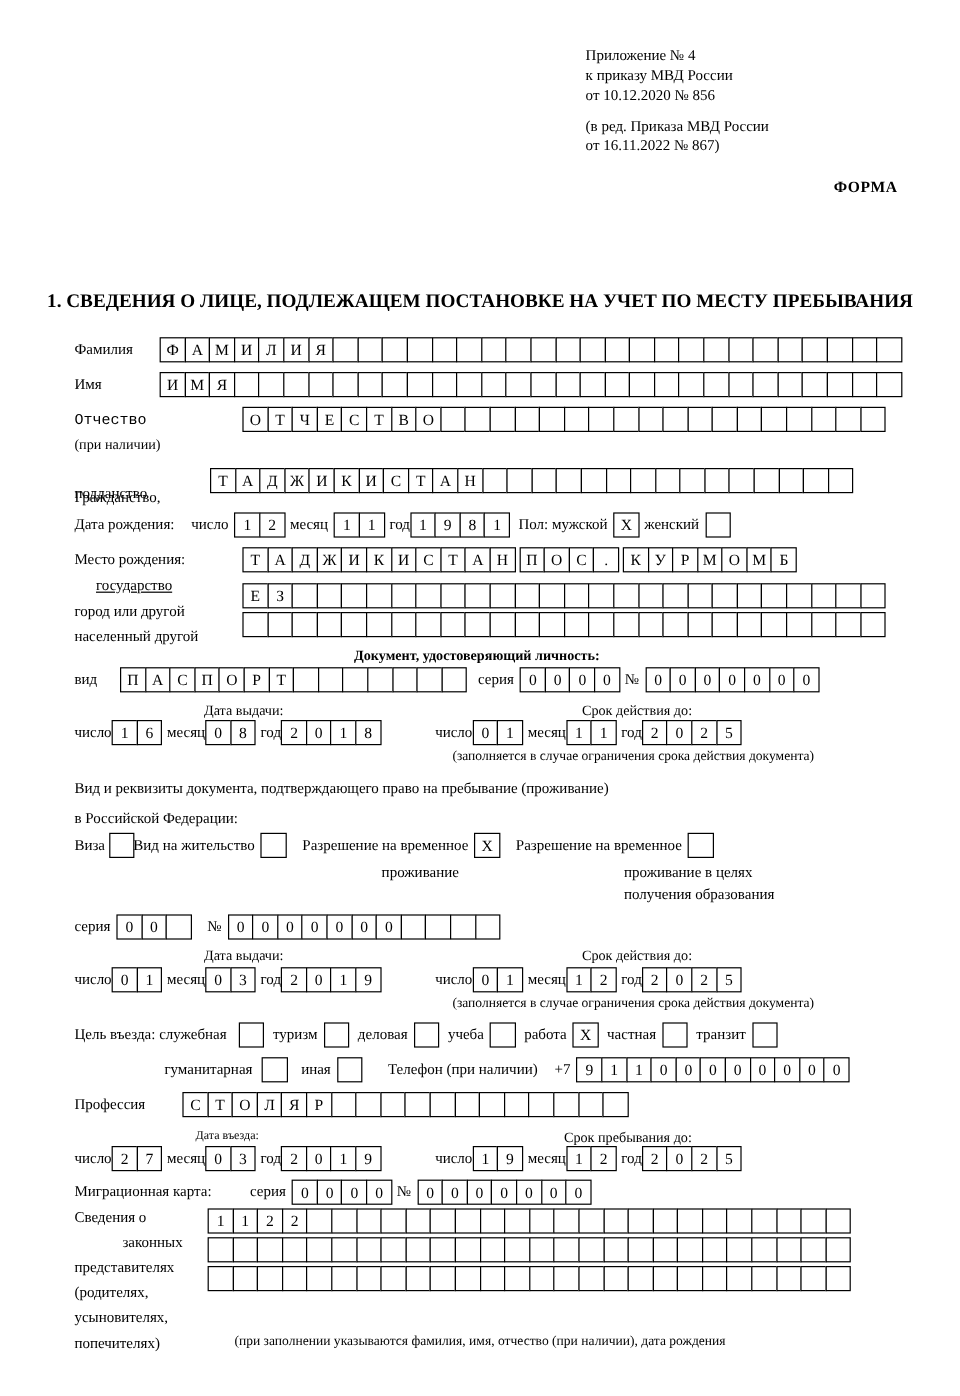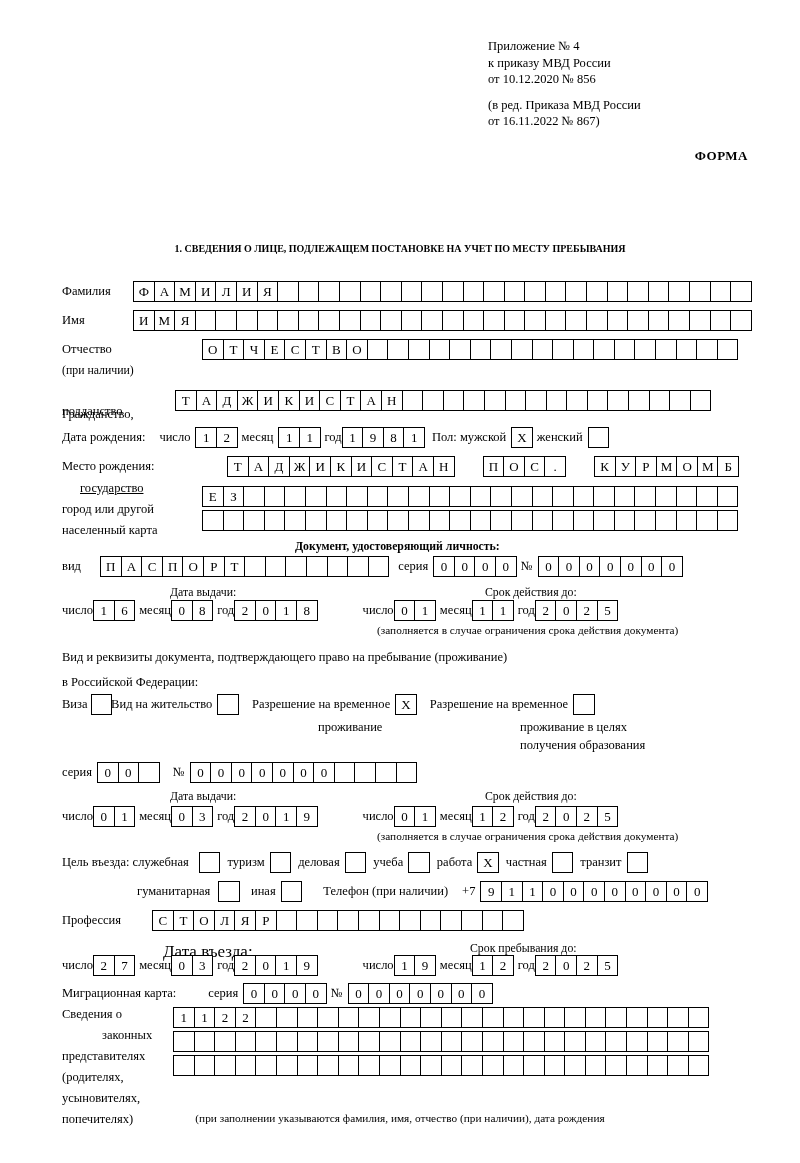--- a/index.html
+++ b/index.html
@@ -28,21 +28,21 @@
     position:absolute; top:185px; left:0; width:800px;
     text-align:center; font-weight:bold; font-size:13.2px; line-height:1.5;
   }
   .title .line2{position:relative;}
   .title .blank{
     display:inline-block; width:62px; border-bottom:1px solid #000; vertical-align:2px; margin-left:4px;
   }
 
   .section1{
     position:absolute; top:243px; left:0; width:800px; text-align:center;
-    font-weight:bold; font-size:10px;
+    font-weight:bold; font-size:16px;
   }
 
   
   .row{position:absolute; display:flex; align-items:center;}
   .lbl{font-size:12.5px; white-space:nowrap;}
   .boldc{font-weight:bold;}
 
   .cells{display:flex;}
   .cell{
     width:21.6px; height:21px;
@@ -144,21 +144,21 @@
         <span class="cell"></span>
         <span class="cell"></span>
         <span class="cell"></span>
         <span class="cell"></span>
         <span class="cell"></span>
         <span class="cell"></span>
       </span>
   </div>
 
   <div class="row" style="top:339px; left:62px;">
-    <span class="lbl" style="width:140px;">Отчество</span>
+    <span class="lbl" style="width:140px;font-family:Liberation Mono, monospace;">Отчество</span>
     <span class="cells">
         <span class="cell">О</span>
         <span class="cell">Т</span>
         <span class="cell">Ч</span>
         <span class="cell">Е</span>
         <span class="cell">С</span>
         <span class="cell">Т</span>
         <span class="cell">В</span>
         <span class="cell">О</span>
         <span class="cell"></span>
@@ -238,21 +238,21 @@
     <span class="lbl" style="margin-left:8px;">Пол: мужской</span>
     <span class="cells gapl">
         <span class="cell">X</span>
       </span>
     <span class="lbl gapl">женский</span>
     <span class="cells gapl">
         <span class="cell"></span>
       </span>
   </div>
 
-  <div class="row" style="top:456px; left:62px;gap:25px;">
+  <div class="row" style="top:456px; left:62px;">
     <span class="lbl" style="width:140px;">Место рождения:</span>
     <span class="cells">
         <span class="cell">Т</span>
         <span class="cell">А</span>
         <span class="cell">Д</span>
         <span class="cell">Ж</span>
         <span class="cell">И</span>
         <span class="cell">К</span>
         <span class="cell">И</span>
         <span class="cell">С</span>
@@ -333,21 +333,21 @@
         <span class="cell"></span>
         <span class="cell"></span>
         <span class="cell"></span>
         <span class="cell"></span>
         <span class="cell"></span>
         <span class="cell"></span>
         <span class="cell"></span>
         <span class="cell"></span>
       </span>
   </div>
-  <div class="lbl-block" style="top:521px; left:62px;">населенный карта</div>
+  <div class="lbl-block" style="top:521px; left:62px;">населенный другой</div>
 
   <div class="lbl-block boldc" style="top:538px; left:295px; font-size:11.8px;">Документ, удостоверяющий личность:</div>
 
   <div class="row" style="top:556px; left:62px;">
     <span class="lbl" style="width:38px;">вид</span>
     <span class="cells">
         <span class="cell">П</span>
         <span class="cell">А</span>
         <span class="cell">С</span>
         <span class="cell">П</span>
@@ -587,21 +587,21 @@
         <span class="cell"></span>
         <span class="cell"></span>
         <span class="cell"></span>
         <span class="cell"></span>
         <span class="cell"></span>
         <span class="cell"></span>
         <span class="cell"></span>
       </span>
   </div>
 
-  <div class="lbl-block" style="top:940px; left:163px; font-size:17px;font-family:Liberation Serif, serif;">Дата въезда:</div>
+  <div class="lbl-block" style="top:940px; left:163px; font-size:10px;font-family:Liberation Serif, serif;">Дата въезда:</div>
   <div class="lbl-block" style="top:940px; left:470px; font-size:11.8px;">Срок пребывания до:</div>
 
   <div class="row" style="top:955px; left:62px;">
     <span class="lbl">число</span>
     <span class="cells">
         <span class="cell">2</span>
         <span class="cell">7</span>
       </span>
     <span class="lbl gapl">месяц</span>
     <span class="cells">

